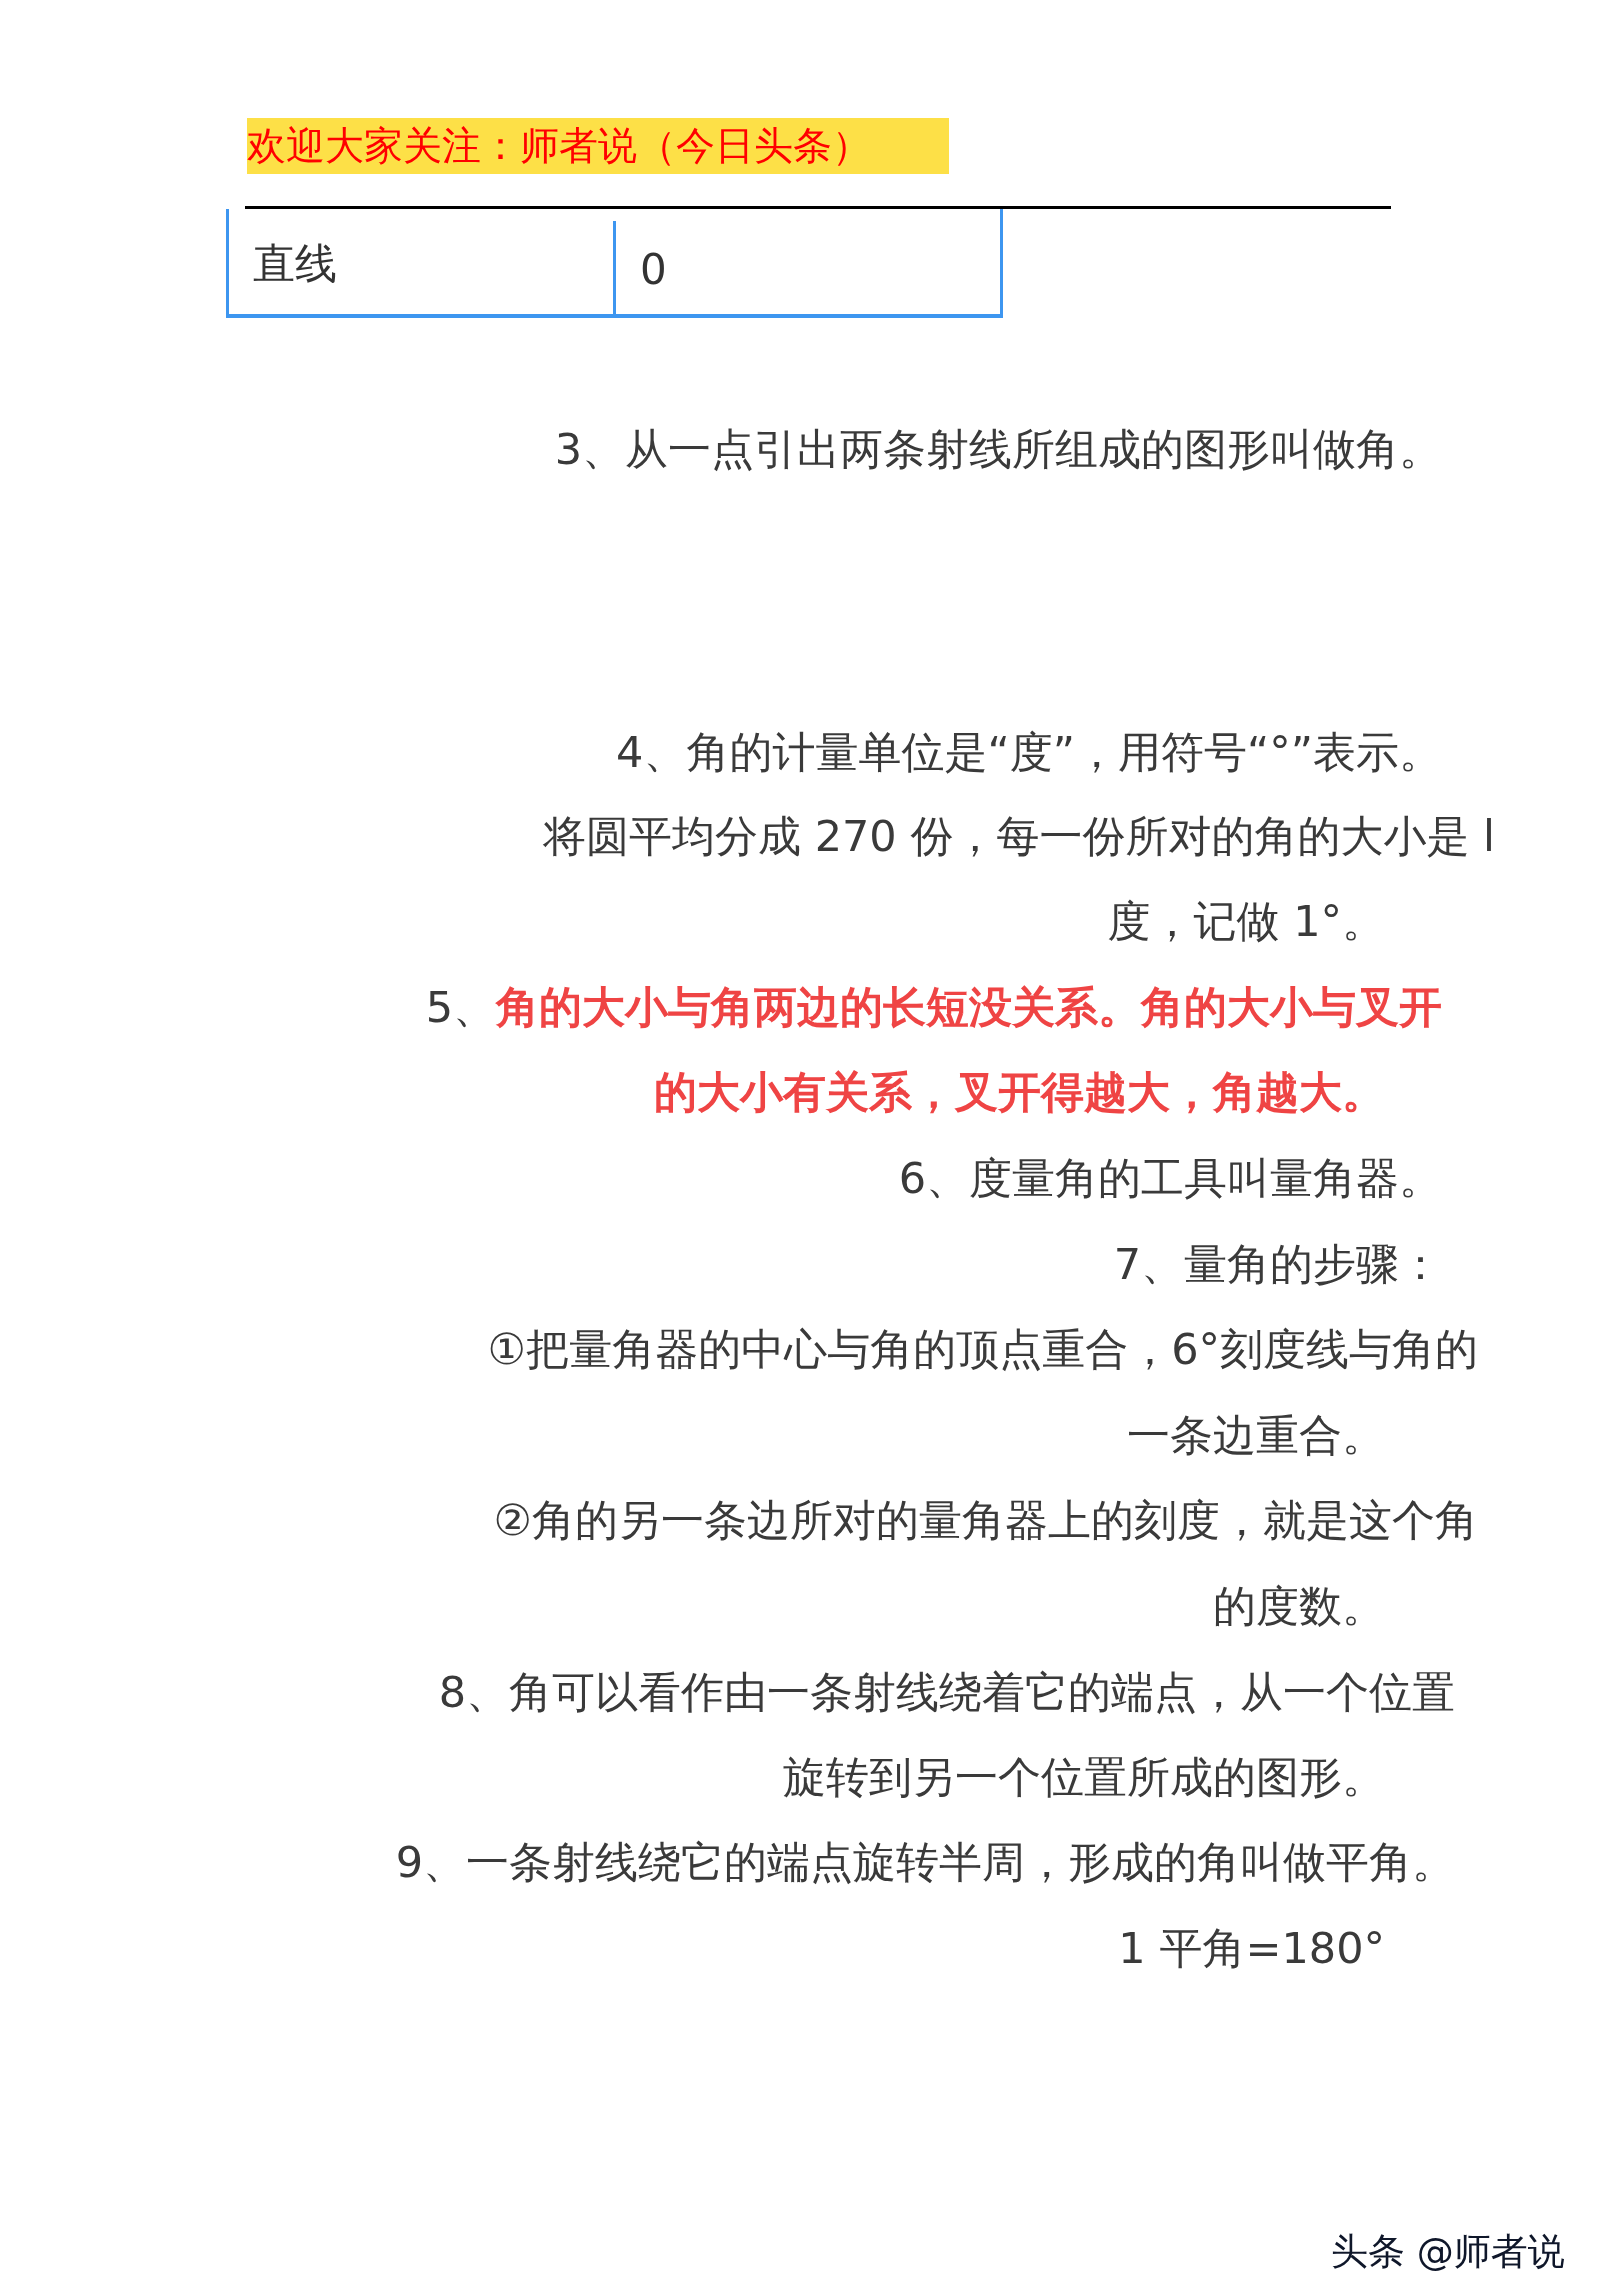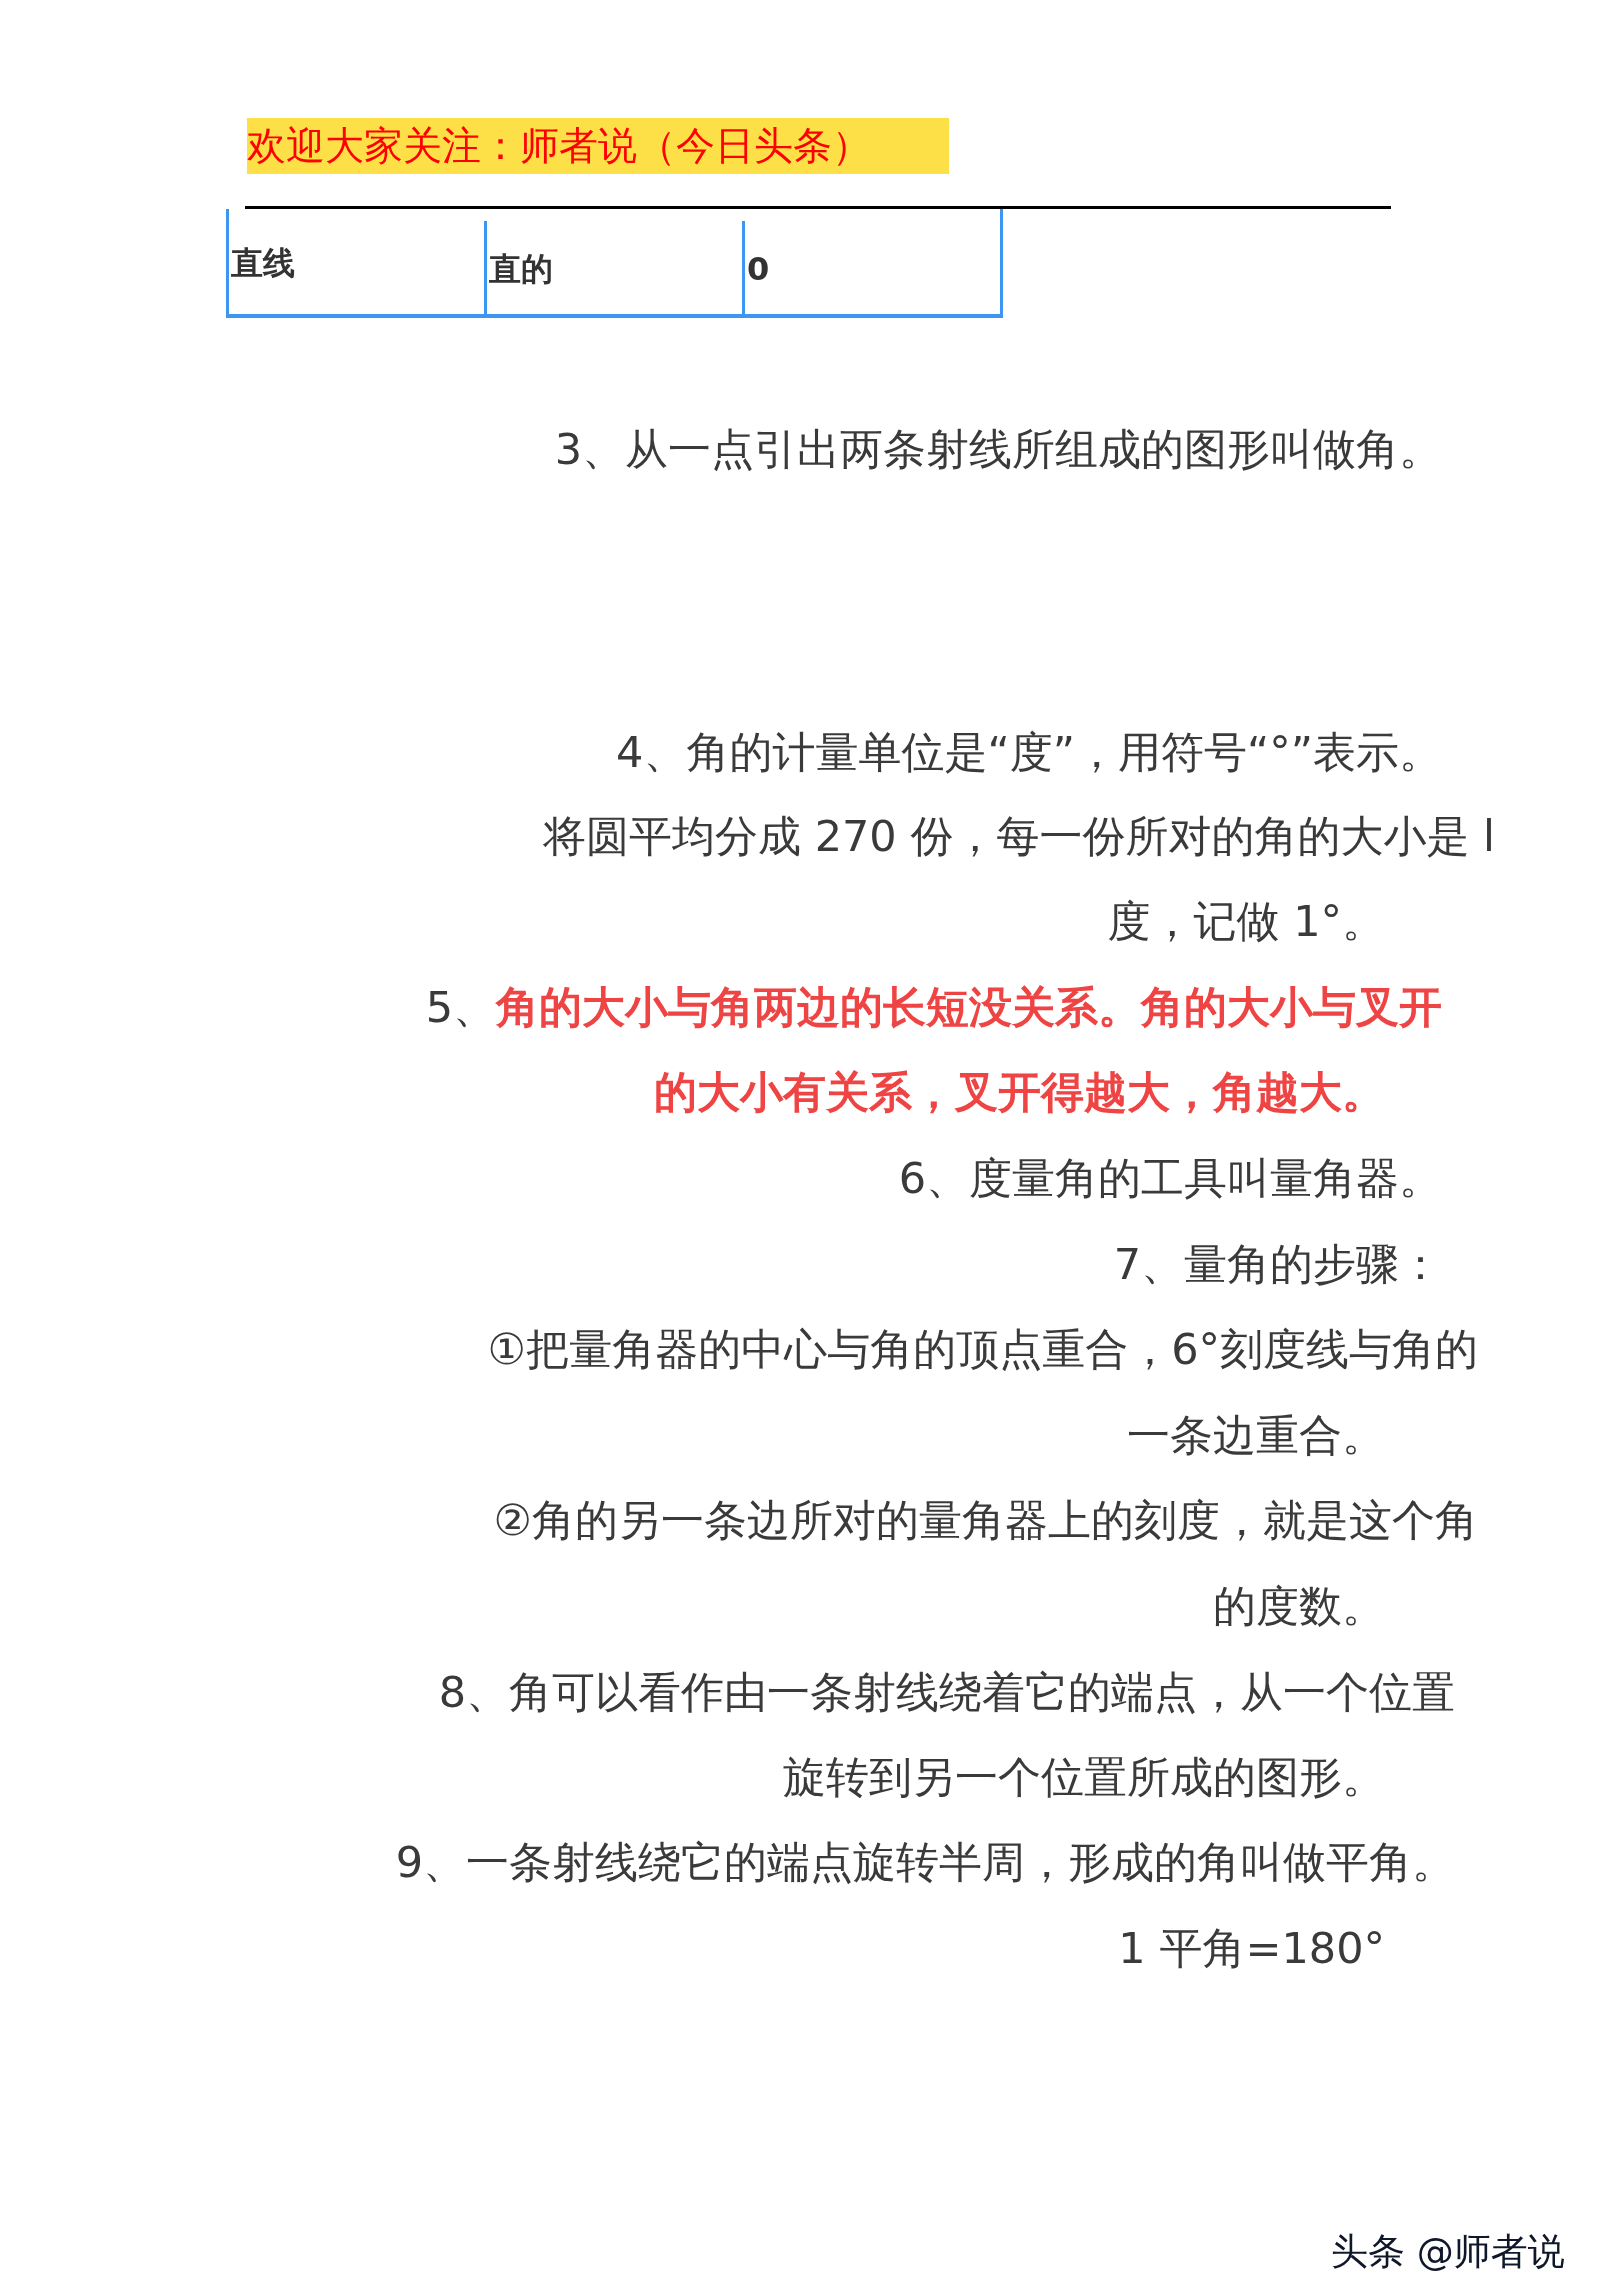--- a/index.html
+++ b/index.html
@@ -4,36 +4,35 @@
 <style>
   html, body { margin:0; padding:0; }
   body { width:1623px; height:2295px; background:#ffffff; position:relative; overflow:hidden;
          font-family:"DejaVu Sans","Liberation Sans",sans-serif; color:#3a3a3a; }
   .banner { position:absolute; left:247px; top:118px; width:702px; height:56px; background:#fde047;
             color:#ff0000; font-family:"DejaVu Serif","Liberation Serif",serif; font-size:39px;
             line-height:56px; white-space:nowrap; overflow:hidden; }
   .rule { position:absolute; left:245px; top:206px; width:1146px; height:2.6px; background:#000; }
   .table { position:absolute; left:226px; top:209px; width:777px; height:109px; display:flex;
            border-left:3.9px solid #3d96f0; border-right:3.9px solid #3d96f0; border-bottom:4.6px solid #3d96f0; box-sizing:border-box; }
-  .cell { flex:1; position:relative; font-weight:bold; font-size:32px; color:#333; line-height:109px;
-          padding-left:2px; box-sizing:border-box; }
+  .cell { flex:1; position:relative; font-weight:normal; font-size:42px; color:#333; line-height:109px;
+          padding-left:24px; box-sizing:border-box; }
   .cell + .cell { border-left:3.3px solid #3d96f0; margin-top:11.8px; line-height:97px; }
   .line { position:absolute; left:247px; width:1138px; font-size:43px; line-height:65px; white-space:nowrap; color:#3a3a3a;text-align:right; }
   .red { color:#ef4444;font-weight:bold; }
   .watermark { position:absolute; left:1331px; top:2227px; font-size:37px; color:#0f172a; white-space:nowrap; }
 </style>
 </head>
 <body>
 
 <div class="banner">欢迎大家关注：师者说（今日头条）</div>
 <div class="rule"></div>
 
 <div class="table">
   <div class="cell">直线</div>
-  <div class="cell">直的</div>
   <div class="cell">0</div>
 </div>
 
 <div class="line" style="top:417px;left:304px">3、从一点引出两条射线所组成的图形叫做角。</div>
 
 <div class="line" style="top:720px;left:304px">4、角的计量单位是“度”，用符号“°”表示。</div>
 <div class="line" style="top:804px;left:357px">将圆平均分成 270 份，每一份所对的角的大小是 l</div>
 <div class="line" style="top:889px">度，记做 1°。</div>
 
 <div class="line" style="top:975px;left:304px"><span>5、</span><span class="red">角的大小与角两边的长短没关系。角的大小与叉开</span></div>

